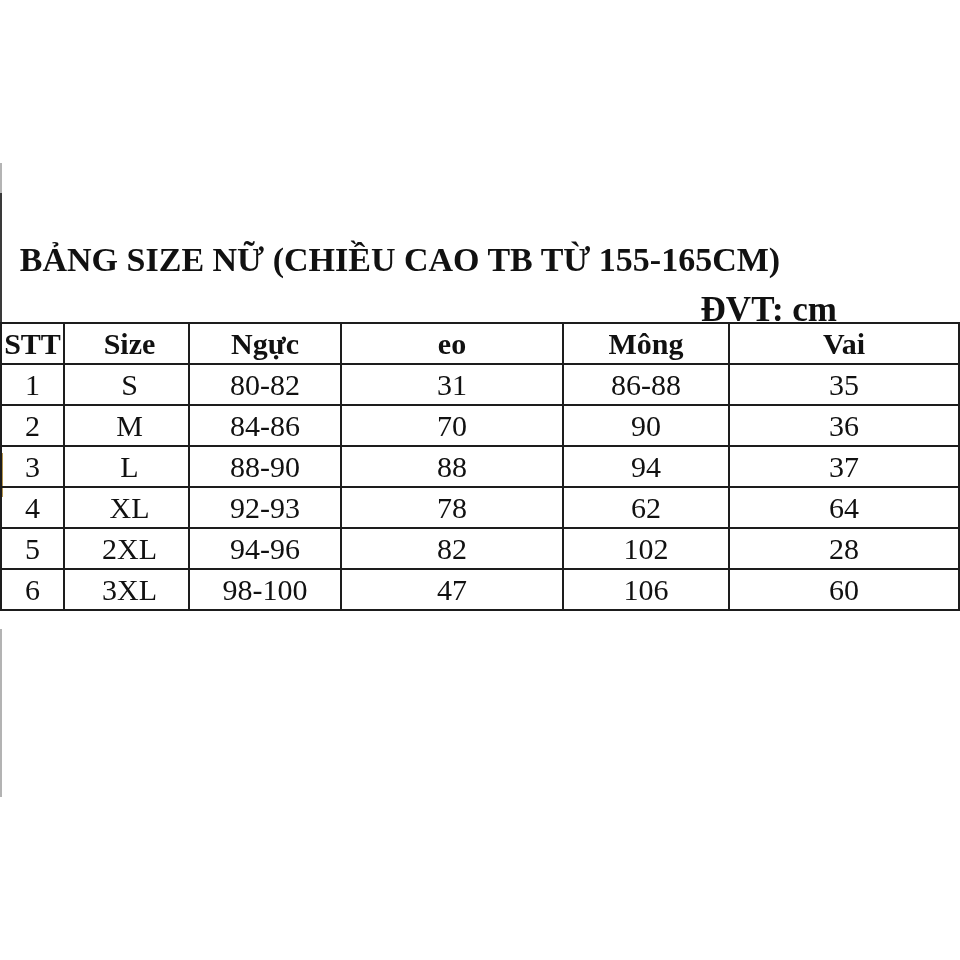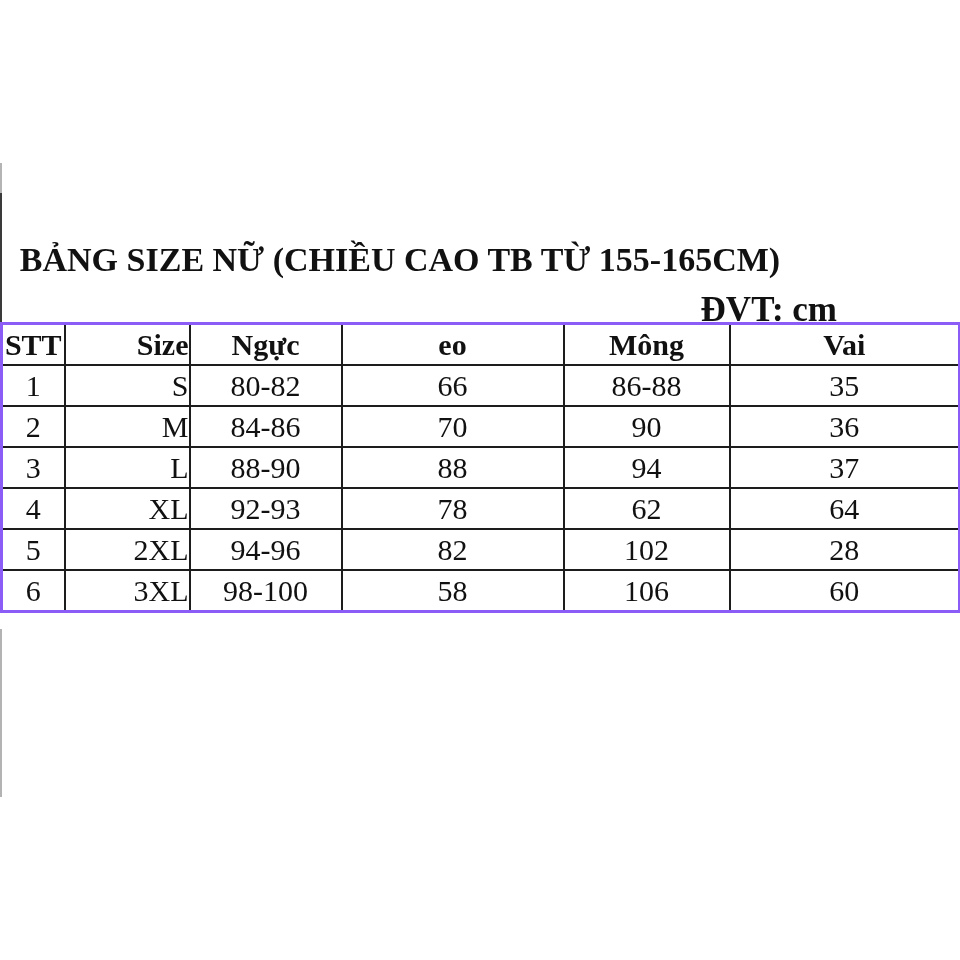--- a/index.html
+++ b/index.html
@@ -33,39 +33,39 @@
     font-size: 35px;
     font-weight: bold;
   }
   table.size-table {
     position: absolute;
     top: 322px;
     left: 0px;
     width: 958px;
     border-collapse: collapse;
     table-layout: fixed;
-    border: 3px solid #8b5cf6;
+    border: 1px solid #8b5cf6;
   }
   table.size-table th,
   table.size-table td {
     border: 2px solid #1d1d1d;
     height: 39px;
     padding: 0;
     font-size: 30px;
     text-align: center;
     vertical-align: middle;
     overflow: hidden;
     white-space: nowrap;
   }
   table.size-table th {
     font-weight: bold;
   }
   table.size-table th.col-size,
   table.size-table td.col-size {
-    text-align: right;
+    text-align: center;
     padding-left: 6px;
   }
   
   .stray-line {
     position: absolute;
     left: 0;
     width: 2px;
   }
   .stray-top-light { top: 163px; height: 30px; background: #b4b4b4; }
   .stray-top-dark  { top: 193px; height: 130px; background: #3a3a3a; }
@@ -108,21 +108,21 @@
       <th>eo</th>
       <th>Mông</th>
       <th>Vai</th>
     </tr>
   </thead>
   <tbody>
     <tr>
       <td>1</td>
       <td class="col-size">S</td>
       <td>80-82</td>
-      <td>66</td>
+      <td>31</td>
       <td>86-88</td>
       <td>35</td>
     </tr>
     <tr>
       <td>2</td>
       <td class="col-size">M</td>
       <td>84-86</td>
       <td>70</td>
       <td>90</td>
       <td>36</td>
@@ -148,18 +148,18 @@
       <td class="col-size">2XL</td>
       <td>94-96</td>
       <td>82</td>
       <td>102</td>
       <td>28</td>
     </tr>
     <tr>
       <td>6</td>
       <td class="col-size">3XL</td>
       <td>98-100</td>
-      <td>58</td>
+      <td>47</td>
       <td>106</td>
       <td>60</td>
     </tr>
   </tbody>
 </table>
 
 </body></html>

